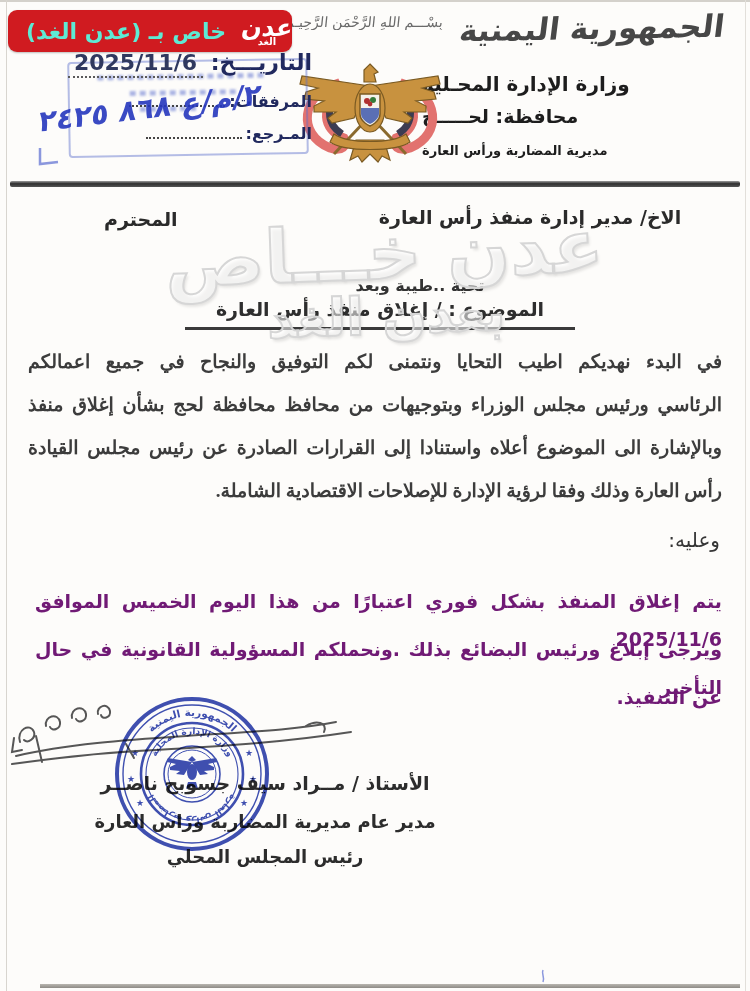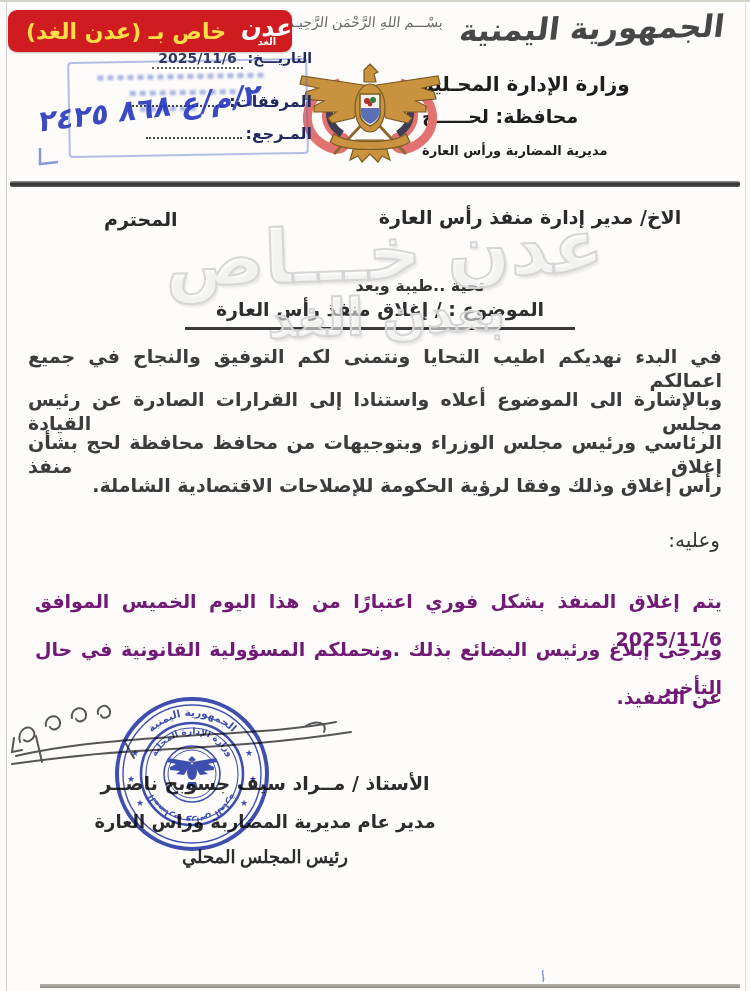--- a/index.html
+++ b/index.html
@@ -16,21 +16,21 @@
 
   
   .banner{
     position:absolute;left:8px;top:10px;width:284px;height:42px;
     border-radius:9px;display:flex;align-items:center;justify-content:flex-start;
     flex-direction:row;z-index:30;box-shadow:0 1px 2px rgba(0,0,0,.25);
   }
   .banner-logo{width:46px;height:40px;display:flex;flex-direction:column;align-items:center;justify-content:center;color:#fff;line-height:1;margin-right:2px;}
   .banner-logo .big{font-size:24px;font-weight:bold;transform:skewX(-10deg);}
   .banner-logo .small{font-size:10px;font-weight:bold;margin-top:-3px;}
-  .banner-text{flex:1;color:#fde047;font-weight:bold;font-size:22px;text-align:center;direction:rtl;}
+  .banner-text{flex:1;color:#5eead4;font-weight:bold;font-size:22px;text-align:center;direction:rtl;}
 
   
   .bismillah{
     position:absolute;left:268px;top:14px;width:175px;color:#6a6a6a;font-size:14px;
     direction:rtl;transform:skewX(-6deg);z-index:5;white-space:nowrap;overflow:hidden;
   }
   .republic{
     position:absolute;right:8px;top:10px;width:300px;text-align:center;
     font-size:31px;font-weight:bold;color:#474747;direction:rtl;
     transform:skewX(-8deg) rotate(-1deg);letter-spacing:1px;
@@ -43,21 +43,21 @@
   .emblem{position:absolute;left:284px;top:56px;width:172px;height:112px;}
 
   
   .reg-stamp-box{
     position:absolute;left:68px;top:60px;width:236px;height:92px;
     border:2px solid rgba(90,110,205,.45);border-radius:4px;transform:rotate(-1deg);
     z-index:2;
   }
   .faint-line{position:absolute;height:5px;filter:blur(1px);background:repeating-linear-gradient(90deg,rgba(90,110,205,.5) 0 6px,transparent 6px 10px);}
   .meta-line{position:absolute;left:50px;width:262px;direction:rtl;color:#21295e;font-weight:bold;z-index:6;white-space:nowrap;}
-  .meta-date{top:50px;font-size:14px;}
+  .meta-date{top:50px;font-size:22px;}
   .meta-date .val{color:#30395f;letter-spacing:1px;border-bottom:2px dotted #5a5a5a;padding:0 6px 1px 6px;}
   .meta-att{top:92px;font-size:16px;}
   .meta-ref{top:124px;font-size:16px;}
   .dots{display:inline-block;width:96px;border-bottom:2px dotted #444;height:12px;margin-right:4px;}
   .handwritten-ref{
     position:absolute;left:52px;top:90px;width:210px;z-index:7;
     color:#2637be;font-size:29px;font-weight:bold;transform:rotate(-7deg) skewX(-12deg);
     direction:rtl;white-space:nowrap;opacity:.9;
   }
   .blue-hook{position:absolute;left:36px;top:146px;z-index:6;}
@@ -82,35 +82,35 @@
     -webkit-text-stroke:2px #d6d6d6;
     text-shadow:2px 3px 3px rgba(0,0,0,.10);
     font-weight:bold;transform:rotate(-2deg);
   }
   .watermark .w1{font-size:74px;line-height:.95;}
   .watermark .w2{font-size:52px;line-height:1;margin-top:2px;}
 
   
   .para1{position:absolute;right:28px;left:28px;top:344px;direction:rtl;color:#3c3c3c;
     font-size:19px;font-weight:bold;}
-  .para1 .bl{height:43px;line-height:24px;text-align:justify;text-align-last:justify;}
+  .para1 .bl{height:43px;line-height:36px;text-align:justify;text-align-last:justify;font-family:Liberation Serif, serif;}
   .para1 .bl.last{text-align:right;text-align-last:right;}
   .therefore{position:absolute;right:30px;top:528px;direction:rtl;font-size:20px;font-weight:normal;color:#353535;}
   .para2{position:absolute;right:28px;left:28px;top:582px;direction:rtl;color:#701a75;
     font-size:19px;font-weight:bold;margin-left:7px;}
   .para2 .bl{height:48px;line-height:38px;text-align:justify;text-align-last:justify;}
   .para2 .bl.last{text-align:right;text-align-last:right;}
 
   
   .sig-scribble{position:absolute;left:6px;top:692px;z-index:4;}
   .round-stamp{position:absolute;left:112px;top:694px;width:160px;height:160px;z-index:15;opacity:.92;mix-blend-mode:multiply;}
   .sig-block{position:absolute;left:30px;top:772px;width:470px;text-align:center;direction:rtl;color:#2c2c2c;z-index:5;}
   .sig-name{font-size:19px;font-weight:bold;margin-bottom:17px;}
   .sig-t1{font-size:18px;font-weight:bold;margin-bottom:14px;}
-  .sig-t2{font-size:18px;font-weight:bold;font-family:Liberation Serif, serif;}
+  .sig-t2{font-size:18px;font-weight:bold;}
   .blue-dot{position:absolute;left:538px;top:968px;width:10px;height:16px;z-index:3;}
 </style>
 </head>
 <body>
 
 <div class="page">
 
   <div class="edge-top"></div>
   <div class="edge-left"></div>
   <div class="edge-right"></div>
@@ -188,23 +188,23 @@
   <div class="greeting">تحية ..طيبة وبعد</div>
   <div class="subject">الموضوع : / إغلاق منفذ رأس العارة</div>
 
   <div class="watermark">
     <div class="w1">عدن خـــاص</div>
     <div class="w2">بعدن الغد</div>
   </div>
 
   <div class="para1">
     <div class="bl">في البدء نهديكم اطيب التحايا ونتمنى لكم التوفيق والنجاح في جميع اعمالكم</div>
+    <div class="bl">الرئاسي ورئيس مجلس الوزراء وبتوجيهات من محافظ محافظة لحج بشأن إغلاق منفذ</div>
     <div class="bl">وبالإشارة الى الموضوع أعلاه واستنادا إلى القرارات الصادرة عن رئيس مجلس القيادة</div>
-    <div class="bl">الرئاسي ورئيس مجلس الوزراء وبتوجيهات من محافظ محافظة لحج بشأن إغلاق منفذ</div>
-    <div class="bl last">رأس إغلاق وذلك وفقا لرؤية الحكومة للإصلاحات الاقتصادية الشاملة.</div>
+    <div class="bl last">رأس العارة وذلك وفقا لرؤية الإدارة للإصلاحات الاقتصادية الشاملة.</div>
   </div>
 
   <div class="therefore">وعليه:</div>
 
   <div class="para2">
     <div class="bl">يتم إغلاق المنفذ بشكل فوري اعتبارًا من هذا اليوم الخميس الموافق 2025/11/6</div>
     <div class="bl">ويرجى إبلاغ ورئيس البضائع بذلك .ونحملكم المسؤولية القانونية في حال التأخير</div>
     <div class="bl last">عن التنفيذ.</div>
   </div>
 

